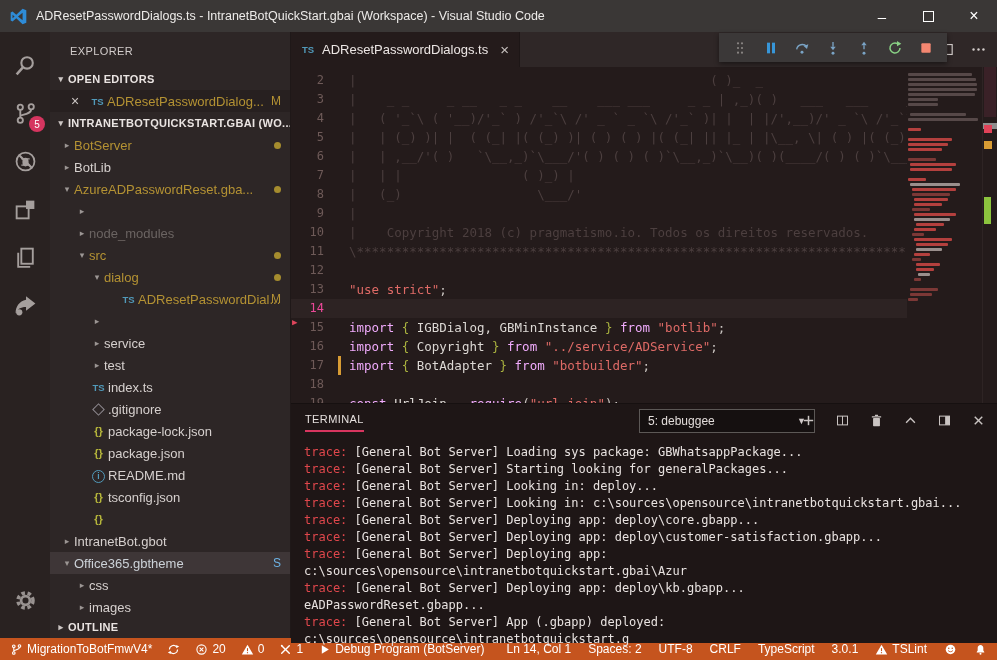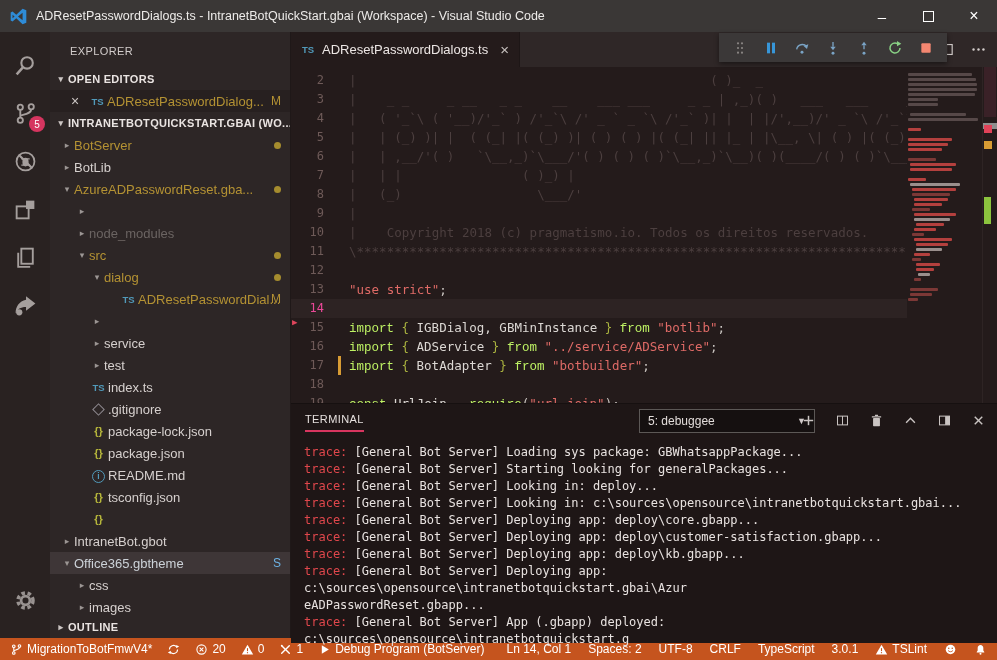--- a/index.html
+++ b/index.html
@@ -77,21 +77,21 @@
 
   .editor{position:relative;height:332px;background:#241b1b;overflow:hidden;flex-shrink:0;
     font-family:"DejaVu Sans Mono","Liberation Mono",monospace;font-size:12.5px;padding-top:4px;}
   .code-row{position:relative;height:19px;line-height:19px;white-space:pre;}
   .code-row.current{background:#2d2323;}
   .gutter-num{position:absolute;left:0;width:33px;text-align:right;color:#6e5a58;font-size:12px;}
   .current .gutter-num{color:#ec4899;}
   .code-text{position:absolute;left:58px;white-space:pre;}
   .mod-bar{position:absolute;left:47px;width:3px;top:0;bottom:0;background:#d89c34;}
   .bp-arrow{position:absolute;left:1px;top:-5px;color:#e0455c;font-size:9px;}
-  .tk-c{color:#4c3f3f;} .tk-k{color:#bef264;font-family:Liberation Mono, monospace;} .tk-s{color:#de6a66;}
+  .tk-c{color:#4c3f3f;} .tk-k{color:#f0abfc;} .tk-s{color:#de6a66;}
   .tk-b{color:#aab33f;} .tk-i{color:#dcd8d4;} .tk-p{color:#c9c4c0;}
   .minimap{position:absolute;top:0;right:14px;width:76px;height:100%;background:#241b1b;z-index:3;}
   .mm-bar{position:absolute;height:2.6px;border-radius:1px;}
   .ruler{position:absolute;top:0;right:0;width:14px;height:100%;background:#241b1b;z-index:4;border-left:1px solid #2e2424;}
   .ruler div{position:absolute;}
 
   
   .panel{height:239px;background:#1e1616;position:relative;flex-shrink:0;border-top:1px solid #161010;}
   .panel-header{height:33px;position:relative;}
   .panel-tab{position:absolute;left:14px;top:9px;font-size:11px;color:#e6e0de;letter-spacing:.4px;padding-bottom:5px;border-bottom:2px solid #d8355f;}
@@ -406,21 +406,21 @@
           <div class="code-row"><span class="gutter-num">6</span><span class="code-text"><span class="tk-c">|   | ,__/'( )   `\__,_)`\___/'( ) ( ) ( )`\__,_)`\__)( )(____/( ) ( )`\___/'</span></span></div>
           <div class="code-row"><span class="gutter-num">7</span><span class="code-text"><span class="tk-c">|   | |                ( )_) |</span></span></div>
           <div class="code-row"><span class="gutter-num">8</span><span class="code-text"><span class="tk-c">|   (_)                  \___/'</span></span></div>
           <div class="code-row"><span class="gutter-num">9</span><span class="code-text"><span class="tk-c">|</span></span></div>
           <div class="code-row"><span class="gutter-num">10</span><span class="code-text"><span class="tk-c">|    Copyright 2018 (c) pragmatismo.io. Todos os direitos reservados.</span></span></div>
           <div class="code-row"><span class="gutter-num">11</span><span class="code-text"><span class="tk-c">\****************************************************************************</span></span></div>
           <div class="code-row"><span class="gutter-num">12</span><span class="code-text"></span></div>
           <div class="code-row"><span class="gutter-num">13</span><span class="code-text"><span class="tk-s">"use strict"</span><span class="tk-p">;</span></span></div>
           <div class="code-row current"><span class="gutter-num">14</span><span class="code-text"></span></div>
           <div class="code-row"><span class="gutter-num">15</span><span class="bp-arrow">▶</span><span class="code-text"><span class="tk-k">import </span><span class="tk-b">{</span><span class="tk-i"> IGBDialog, GBMinInstance </span><span class="tk-b">}</span><span class="tk-k"> from </span><span class="tk-s">"botlib"</span><span class="tk-p">;</span></span></div>
-          <div class="code-row"><span class="gutter-num">16</span><span class="code-text"><span class="tk-k">import </span><span class="tk-b">{</span><span class="tk-i"> ADService </span><span class="tk-b">}</span><span class="tk-k"> from </span><span class="tk-s">"../service/ADService"</span><span class="tk-p">;</span></span></div>
+          <div class="code-row"><span class="gutter-num">16</span><span class="code-text"><span class="tk-k">import </span><span class="tk-b">{</span><span class="tk-i"> Copyright </span><span class="tk-b">}</span><span class="tk-k"> from </span><span class="tk-s">"../service/ADService"</span><span class="tk-p">;</span></span></div>
           <div class="code-row"><span class="gutter-num">17</span><span class="mod-bar"></span><span class="code-text"><span class="tk-k">import </span><span class="tk-b">{</span><span class="tk-i"> BotAdapter </span><span class="tk-b">}</span><span class="tk-k"> from </span><span class="tk-s">"botbuilder"</span><span class="tk-p">;</span></span></div>
           <div class="code-row"><span class="gutter-num">18</span><span class="code-text"></span></div>
           <div class="code-row"><span class="gutter-num">19</span><span class="code-text"><span class="tk-k">const</span><span class="tk-i"> UrlJoin </span><span class="tk-p">= </span><span class="tk-k">require</span><span class="tk-p">(</span><span class="tk-s">"url-join"</span><span class="tk-p">);</span></span></div>
           <div class="minimap" id="minimap">
             <div class="mm-bar" style="top: 6px; left: 1px; width: 64px; background: rgb(86, 72, 72);"></div>
             <div class="mm-bar" style="top: 11px; left: 1px; width: 68px; background: rgb(86, 72, 72);"></div>
             <div class="mm-bar" style="top: 16px; left: 1px; width: 69px; background: rgb(86, 72, 72);"></div>
             <div class="mm-bar" style="top: 21px; left: 1px; width: 69px; background: rgb(86, 72, 72);"></div>
             <div class="mm-bar" style="top: 26px; left: 1px; width: 67px; background: rgb(86, 72, 72);"></div>
             <div class="mm-bar" style="top: 31px; left: 1px; width: 30px; background: rgb(86, 72, 72);"></div>
@@ -514,22 +514,22 @@
               </span>
             </div>
         </div>
         <div class="terminal" id="terminal">
             <div class="t-line"><span class="t-pre">trace:</span> [General Bot Server] Loading sys package: GBWhatsappPackage...</div>
             <div class="t-line"><span class="t-pre">trace:</span> [General Bot Server] Starting looking for generalPackages...</div>
             <div class="t-line"><span class="t-pre">trace:</span> [General Bot Server] Looking in: deploy...</div>
             <div class="t-line"><span class="t-pre">trace:</span> [General Bot Server] Looking in: c:\sources\opensource\intranetbotquickstart.gbai...</div>
             <div class="t-line"><span class="t-pre">trace:</span> [General Bot Server] Deploying app: deploy\core.gbapp...</div>
             <div class="t-line"><span class="t-pre">trace:</span> [General Bot Server] Deploying app: deploy\customer-satisfaction.gbapp...</div>
+            <div class="t-line"><span class="t-pre">trace:</span> [General Bot Server] Deploying app: c:\sources\opensource\intranetbotquickstart.gbai\Azur</div>
             <div class="t-line"><span class="t-pre">trace:</span> [General Bot Server] Deploying app: deploy\kb.gbapp...</div>
-            <div class="t-line"><span class="t-pre">trace:</span> [General Bot Server] Deploying app: c:\sources\opensource\intranetbotquickstart.gbai\Azur</div>
             <div class="t-line">eADPasswordReset.gbapp...</div>
             <div class="t-line"><span class="t-pre">trace:</span> [General Bot Server] App (.gbapp) deployed: c:\sources\opensource\intranetbotquickstart.g</div>
           </div>
       </div>
     </div>
   </div>
 
   <div class="statusbar" id="statusbar">
     <div class="sb-item">
         <span class="icon">

